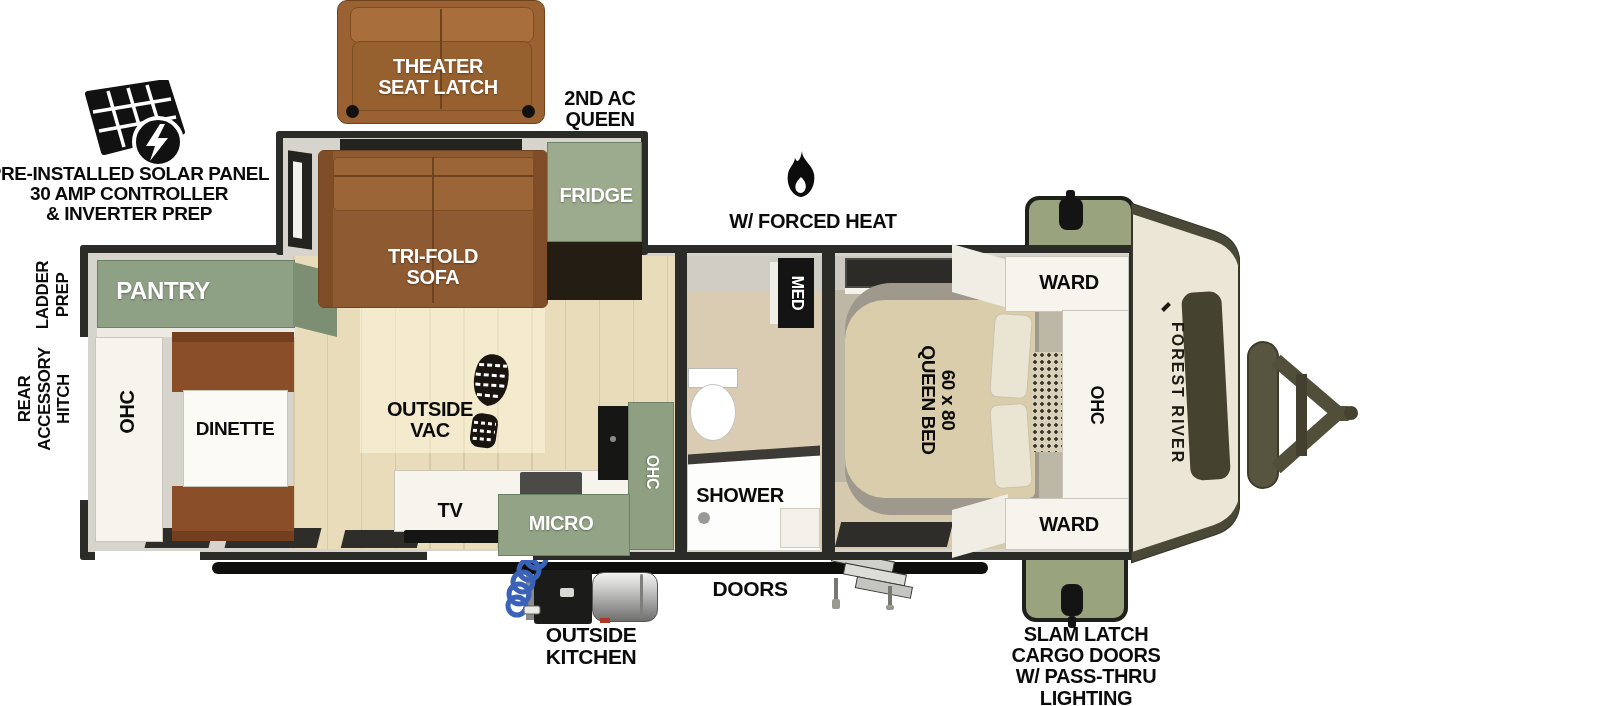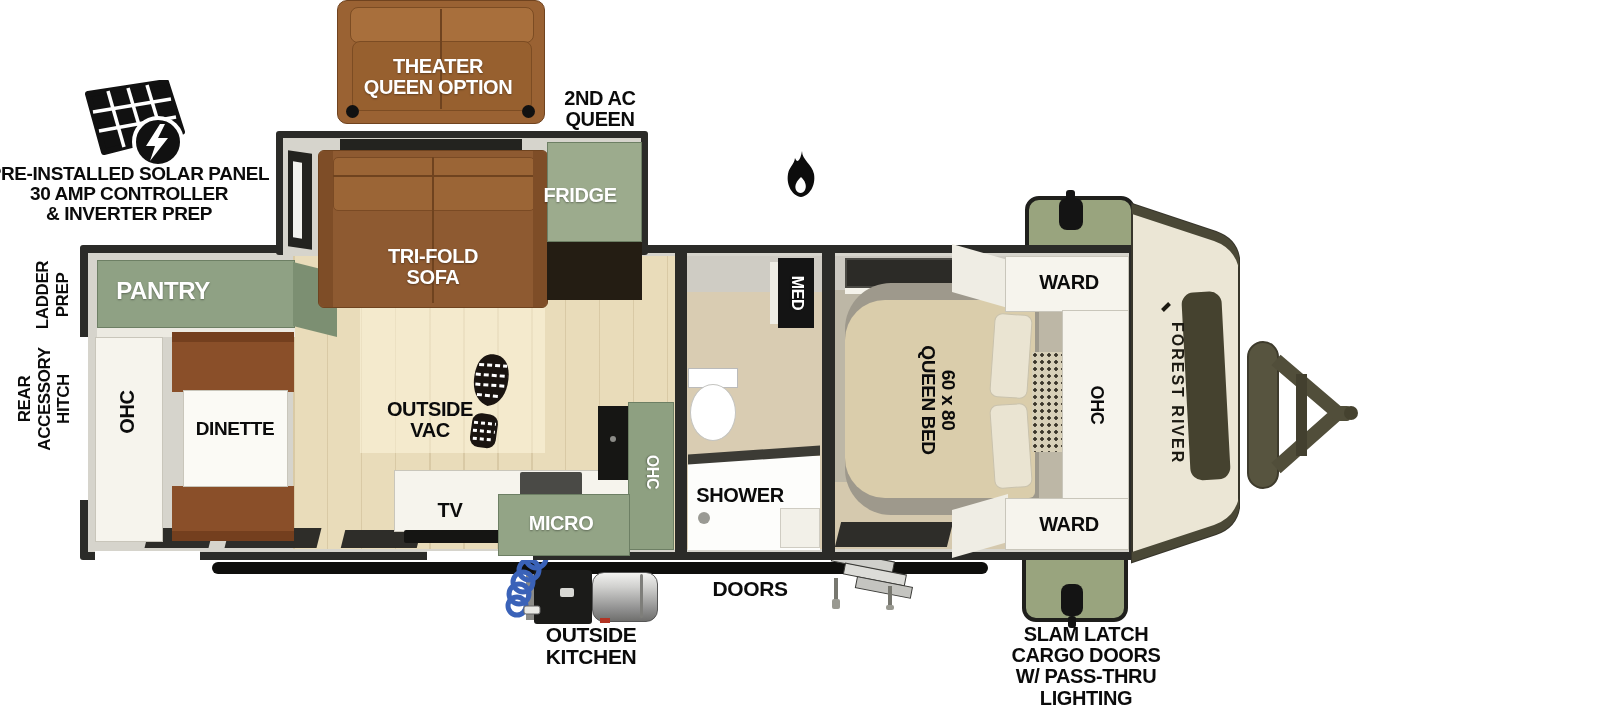--- a/index.html
+++ b/index.html
@@ -47,33 +47,34 @@
 
   <div class="abs" style="left:337px;top:0;width:208px;height:124px;background:#9a6233;border:1px solid #70431f;border-radius:10px;box-sizing:border-box;">
     <div class="abs" style="left:12px;top:6px;width:182px;height:34px;background:#a86f3c;border-radius:8px;border:1px solid #7c4c23;"></div>
     <div class="abs" style="left:14px;top:40px;width:178px;height:68px;background:#97602f;border-radius:8px;border:1px solid #7c4c23;"></div>
     <div class="abs" style="left:102px;top:8px;width:2px;height:100px;background:#6f431f;"></div>
     <div class="abs" style="left:8px;top:104px;width:13px;height:13px;background:#111;border-radius:50%;"></div>
     <div class="abs" style="left:184px;top:104px;width:13px;height:13px;background:#111;border-radius:50%;"></div>
   </div>
   <div class="lbl white" style="left:438px;top:77px;font-size:20px;">
     <div>THEATER</div>
-    <div>QUEEN OPTION</div>
+    <div>SEAT LATCH</div>
   </div>
 
   <div class="lbl" style="left:600px;top:109px;font-size:20px;">
     <div>2ND AC</div>
     <div>QUEEN</div>
   </div>
 
   <svg class="abs" style="left:782px;top:150px;" width="40" height="50" viewBox="0 0 40 50">
     <path d="M20,1 C20,10 30,14 32,24 C34,36 27,46 19,47 C11,46 4,36 6,24 C7,17 12,15 13,8 C15,13 18,12 20,1 Z" fill="#0c0c0c"></path>
     <path d="M19,27 C23,31 25,35 23,40 C21,44 16,44 14,40 C12,35 15,31 19,27 Z" fill="#fff"></path>
   </svg>
   <div class="lbl" style="left:813px;top:222px;font-size:20px;">
+    <div>W/ FORCED HEAT</div>
   </div>
 
   <div class="abs cargo" style="left:1025px;top:196px;width:110px;height:60px;border-radius:14px 14px 4px 4px;"></div>
   <div class="abs" style="left:1066px;top:190px;width:9px;height:10px;background:#141414;border-radius:3px;"></div>
   <div class="abs" style="left:1059px;top:198px;width:24px;height:32px;background:#141414;border-radius:8px;"></div>
 
   <div class="abs cargo" style="left:1022px;top:556px;width:106px;height:66px;border-radius:4px 4px 14px 14px;"></div>
   <div class="abs" style="left:1061px;top:584px;width:22px;height:32px;background:#141414;border-radius:8px;"></div>
   <div class="abs" style="left:1068px;top:616px;width:8px;height:12px;background:#141414;border-radius:3px;"></div>
 
@@ -228,21 +229,21 @@
     <text transform="translate(44,126) rotate(90)" font-family="Liberation Sans, DejaVu Sans, sans-serif" font-size="16" font-weight="bold" letter-spacing="2" fill="#1c1a12">FOREST RIVER</text>
   </svg>
 
   <div class="lbl white" style="left:163px;top:291px;font-size:24px;"><span>PANTRY</span></div>
   <div class="lbl rot-ccw" style="left:128px;top:412px;font-size:20px;"><span>OHC</span></div>
   <div class="lbl" style="left:235px;top:429px;font-size:19px;"><span>DINETTE</span></div>
   <div class="lbl white" style="left:433px;top:267px;font-size:20px;">
     <div>TRI-FOLD</div>
     <div>SOFA</div>
   </div>
-  <div class="lbl white" style="left:580px;top:196px;font-size:20px;"><span>FRIDGE</span></div>
+  <div class="lbl white" style="left:596px;top:196px;font-size:20px;"><span>FRIDGE</span></div>
 
   <div class="lbl" style="left:430px;top:420px;font-size:20px;">
     <div>OUTSIDE</div>
     <div>VAC</div>
   </div>
   <svg class="abs" style="left:466px;top:352px;transform:rotate(8deg);" width="44" height="100" viewBox="0 0 44 100">
     <path d="M22,2 C34,2 40,13 39,30 C38,44 31,52 22,54 C13,52 6,44 5,30 C4,13 10,2 22,2 Z" fill="#1a1410"></path>
     <g stroke="#fff" stroke-width="3" stroke-dasharray="5 3">
       <line x1="8" y1="14" x2="36" y2="12"></line>
       <line x1="6" y1="24" x2="38" y2="22"></line>

